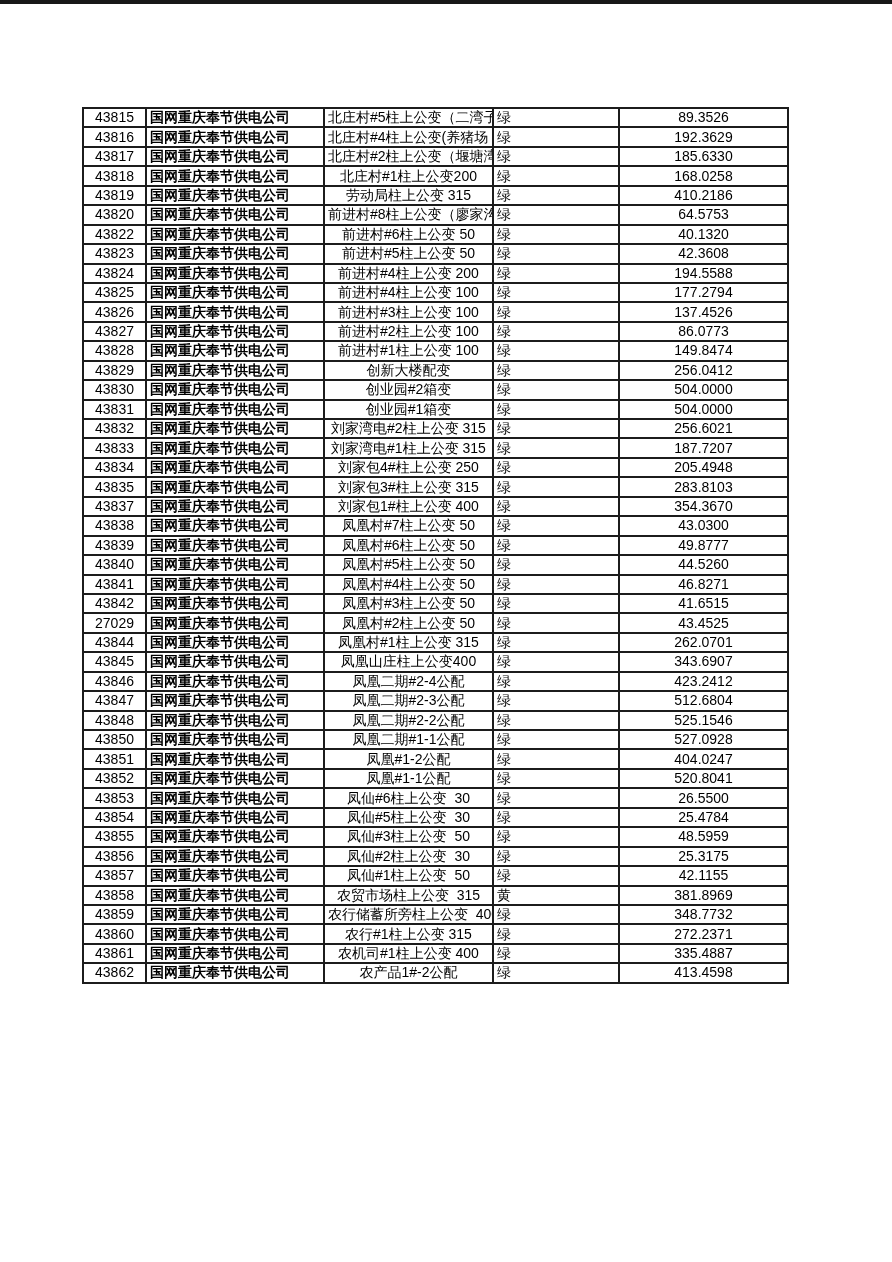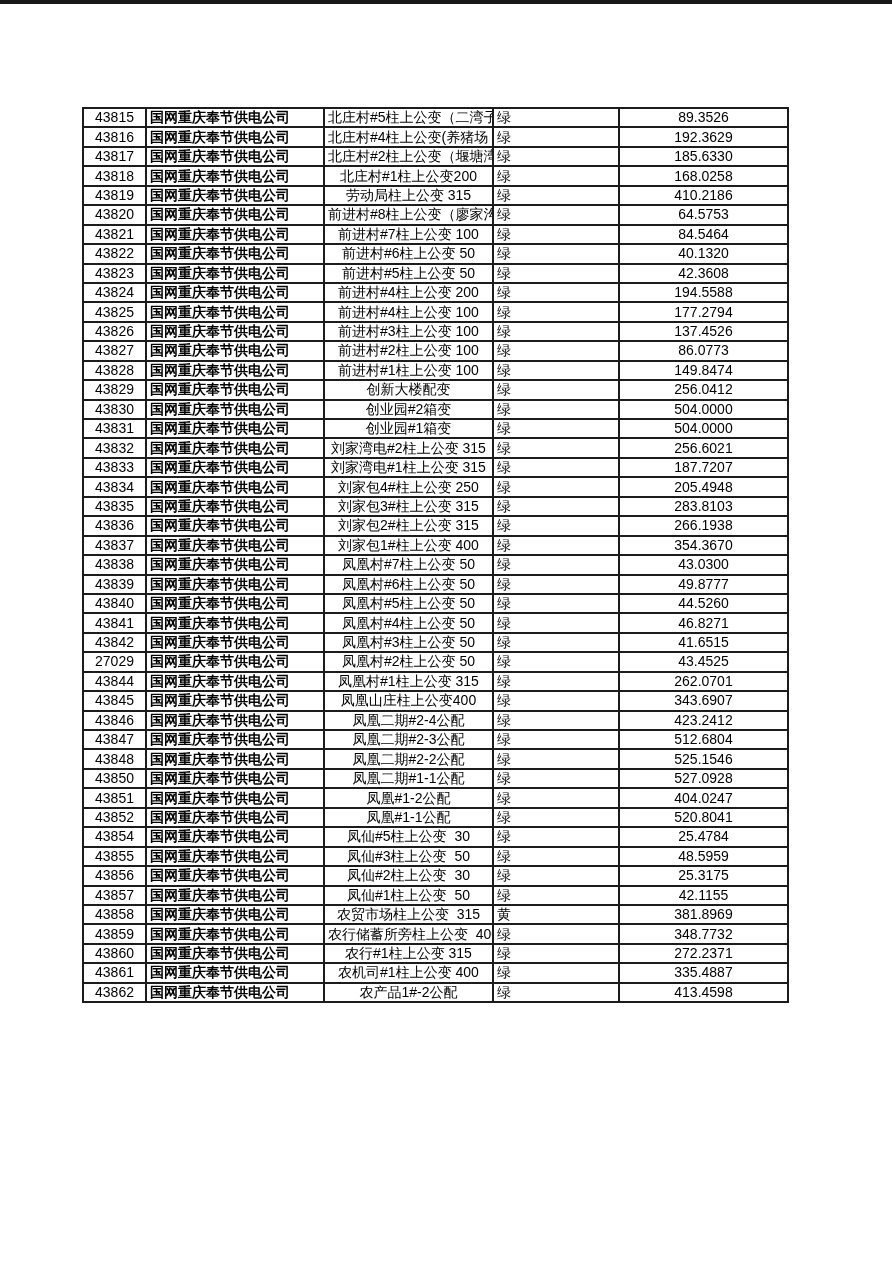--- a/index.html
+++ b/index.html
@@ -99,27 +99,20 @@
     <td class="c-val">410.2186</td>
   </tr>
         <tr>
     <td class="c-id">43820</td>
     <td class="c-comp">国网重庆奉节供电公司</td>
     <td class="c-dev">前进村#8柱上公变（廖家沟</td>
     <td class="c-stat">绿</td>
     <td class="c-val">64.5753</td>
   </tr>
         <tr>
-    <td class="c-id">43821</td>
-    <td class="c-comp">国网重庆奉节供电公司</td>
-    <td class="c-dev">前进村#7柱上公变 100</td>
-    <td class="c-stat">绿</td>
-    <td class="c-val">84.5464</td>
-  </tr>
-        <tr>
     <td class="c-id">43822</td>
     <td class="c-comp">国网重庆奉节供电公司</td>
     <td class="c-dev">前进村#6柱上公变 50</td>
     <td class="c-stat">绿</td>
     <td class="c-val">40.1320</td>
   </tr>
         <tr>
     <td class="c-id">43823</td>
     <td class="c-comp">国网重庆奉节供电公司</td>
     <td class="c-dev">前进村#5柱上公变 50</td>
@@ -204,27 +197,20 @@
     <td class="c-val">205.4948</td>
   </tr>
         <tr>
     <td class="c-id">43835</td>
     <td class="c-comp">国网重庆奉节供电公司</td>
     <td class="c-dev">刘家包3#柱上公变 315</td>
     <td class="c-stat">绿</td>
     <td class="c-val">283.8103</td>
   </tr>
         <tr>
-    <td class="c-id">43836</td>
-    <td class="c-comp">国网重庆奉节供电公司</td>
-    <td class="c-dev">刘家包2#柱上公变 315</td>
-    <td class="c-stat">绿</td>
-    <td class="c-val">266.1938</td>
-  </tr>
-        <tr>
     <td class="c-id">43837</td>
     <td class="c-comp">国网重庆奉节供电公司</td>
     <td class="c-dev">刘家包1#柱上公变 400</td>
     <td class="c-stat">绿</td>
     <td class="c-val">354.3670</td>
   </tr>
         <tr>
     <td class="c-id">43838</td>
     <td class="c-comp">国网重庆奉节供电公司</td>
     <td class="c-dev">凤凰村#7柱上公变 50</td>
@@ -314,20 +300,27 @@
     <td class="c-dev">凤凰#1-2公配</td>
     <td class="c-stat">绿</td>
     <td class="c-val">404.0247</td>
   </tr>
         <tr>
     <td class="c-id">43852</td>
     <td class="c-comp">国网重庆奉节供电公司</td>
     <td class="c-dev">凤凰#1-1公配</td>
     <td class="c-stat">绿</td>
     <td class="c-val">520.8041</td>
+  </tr>
+        <tr>
+    <td class="c-id">43853</td>
+    <td class="c-comp">国网重庆奉节供电公司</td>
+    <td class="c-dev">凤仙#6柱上公变  30</td>
+    <td class="c-stat">绿</td>
+    <td class="c-val">26.5500</td>
   </tr>
         <tr>
     <td class="c-id">43854</td>
     <td class="c-comp">国网重庆奉节供电公司</td>
     <td class="c-dev">凤仙#5柱上公变  30</td>
     <td class="c-stat">绿</td>
     <td class="c-val">25.4784</td>
   </tr>
         <tr>
     <td class="c-id">43855</td>

